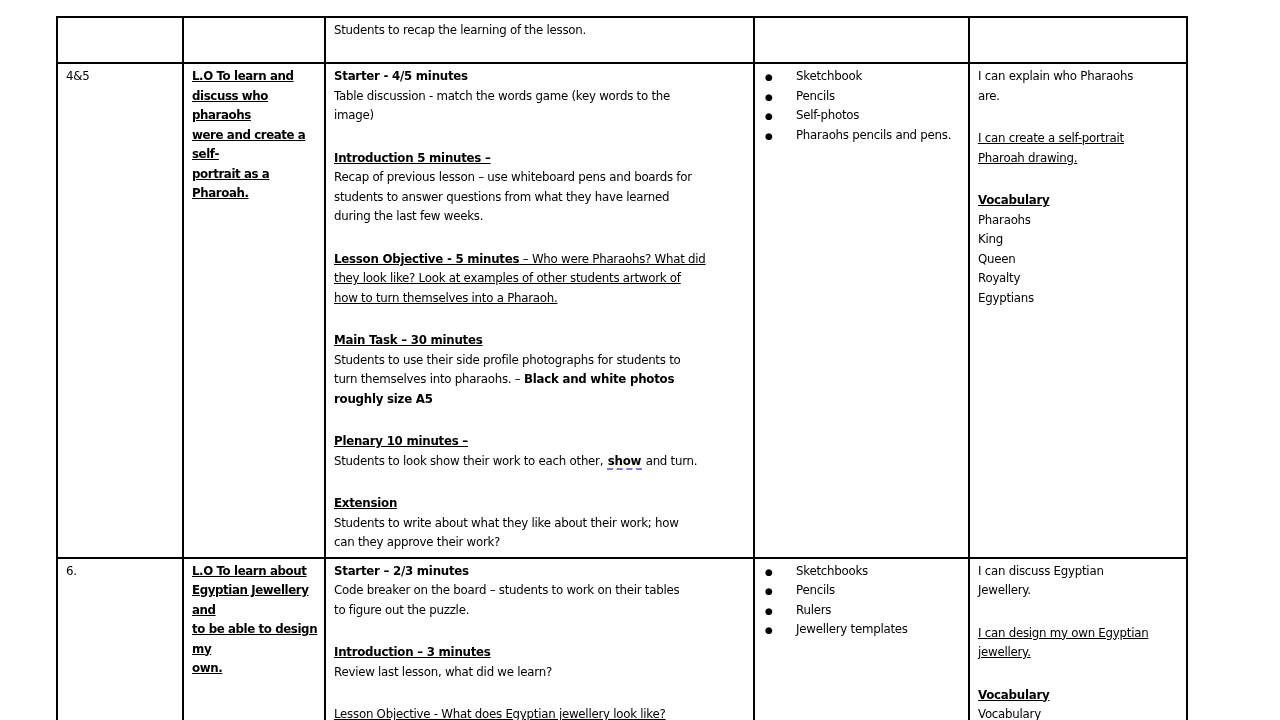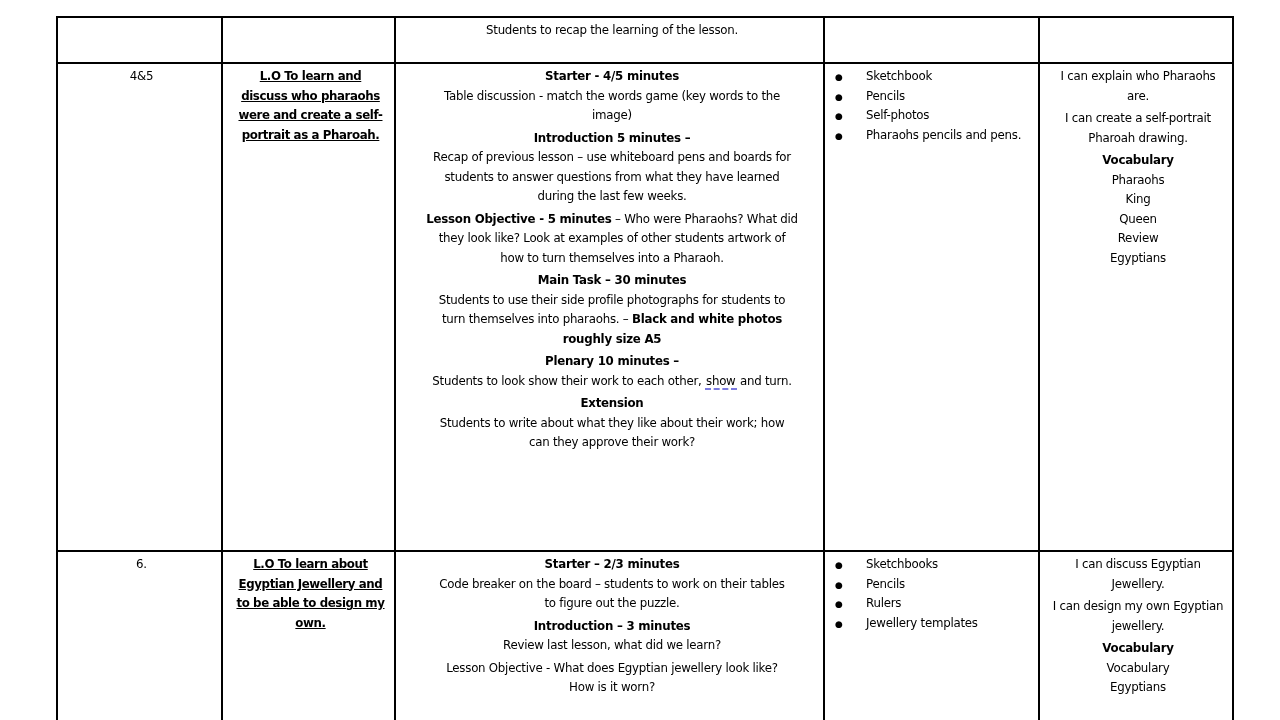--- a/index.html
+++ b/index.html
@@ -18,40 +18,41 @@
     table-layout: fixed;
     font-size: 11.8px;
     letter-spacing: -0.25px;
     line-height: 19.5px;
   }
   .lesson-table td {
     border: 2px solid #000000;
     vertical-align: top;
     padding: 3px 4px 4px 8px;
   }
-  td.c-week   { width: 165px; }
-  td.c-obj    { width: 173px; }
+  td.c-week   { width: 126px; }
+  td.c-obj    { width: 142px; }
   td.c-act    { width: 429px; padding-right: 3px; }
   td.c-res    { width: 215px; }
-  td.c-out    { width: 194px; }
+  td.c-out    { width: 218px; }
   tr.r-partial { height: 46px; }
   tr.r-main    { height: 488px; }
   tr.r-last    { height: 400px; }
 
-  p { margin: 0; white-space: pre-line; text-align: center; }
-  .gap { margin-top: 3px; }
+  p { margin: 0; white-space: pre-line; }
+  .gap { margin-top: 23px; text-decoration: underline; }
   .h { font-weight: bold; }
   .obj {
     font-weight: bold;
     text-decoration: underline;
     letter-spacing: -0.4px;
   }
   .spell {
     border-bottom: 2px dashed #7a7ae0;
     padding: 0 1px 0 1px;
+    font-weight: bold;
   }
   ul.res {
     list-style: none;
     margin: 0; padding: 0;
   }
   ul.res li {
     position: relative;
     padding-left: 33px;
   }
   ul.res li .bullet {
@@ -117,21 +118,21 @@
     </td>
     <td class="c-out">
       <p>I can explain who Pharaohs
 are.</p>
       <p class="gap">I can create a self-portrait
 Pharoah drawing.</p>
       <p class="h gap">Vocabulary</p>
       <p>Pharaohs</p>
       <p>King</p>
       <p>Queen</p>
-      <p>Review</p>
+      <p>Royalty</p>
       <p>Egyptians</p>
     </td>
   </tr>
 
   <tr class="r-last">
     <td class="c-week">
       <p>6.</p>
     </td>
     <td class="c-obj">
       <p class="obj">L.O To learn about

